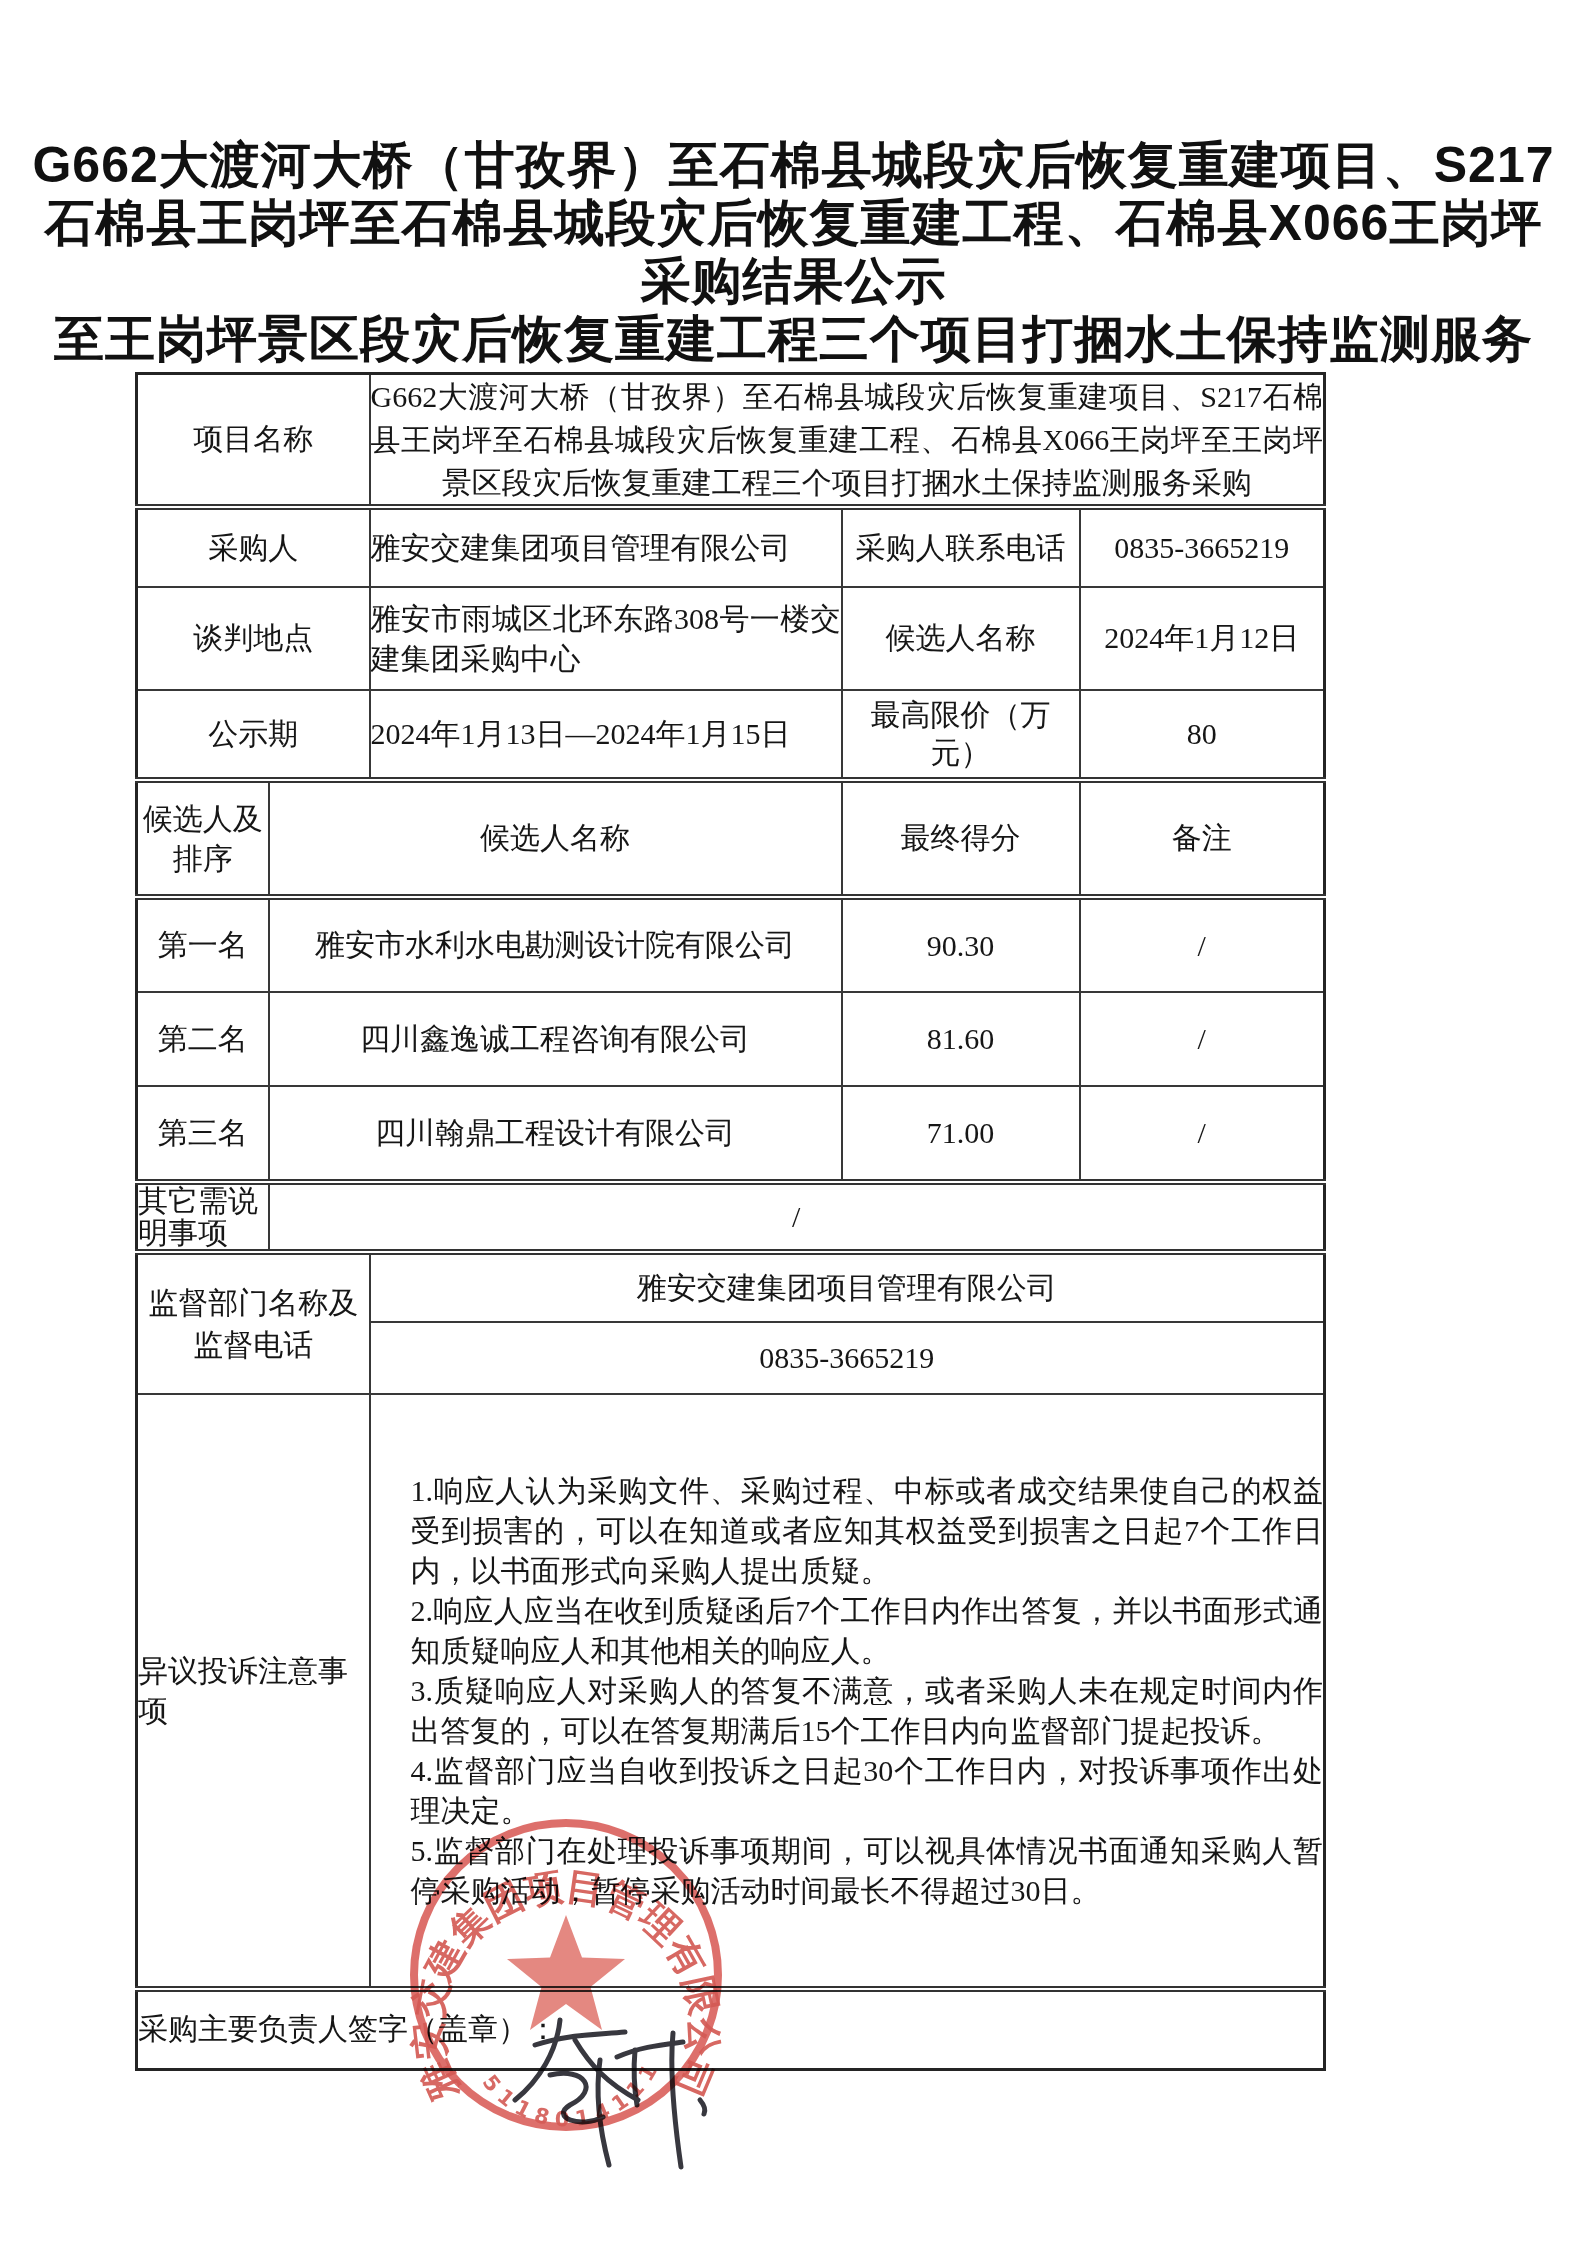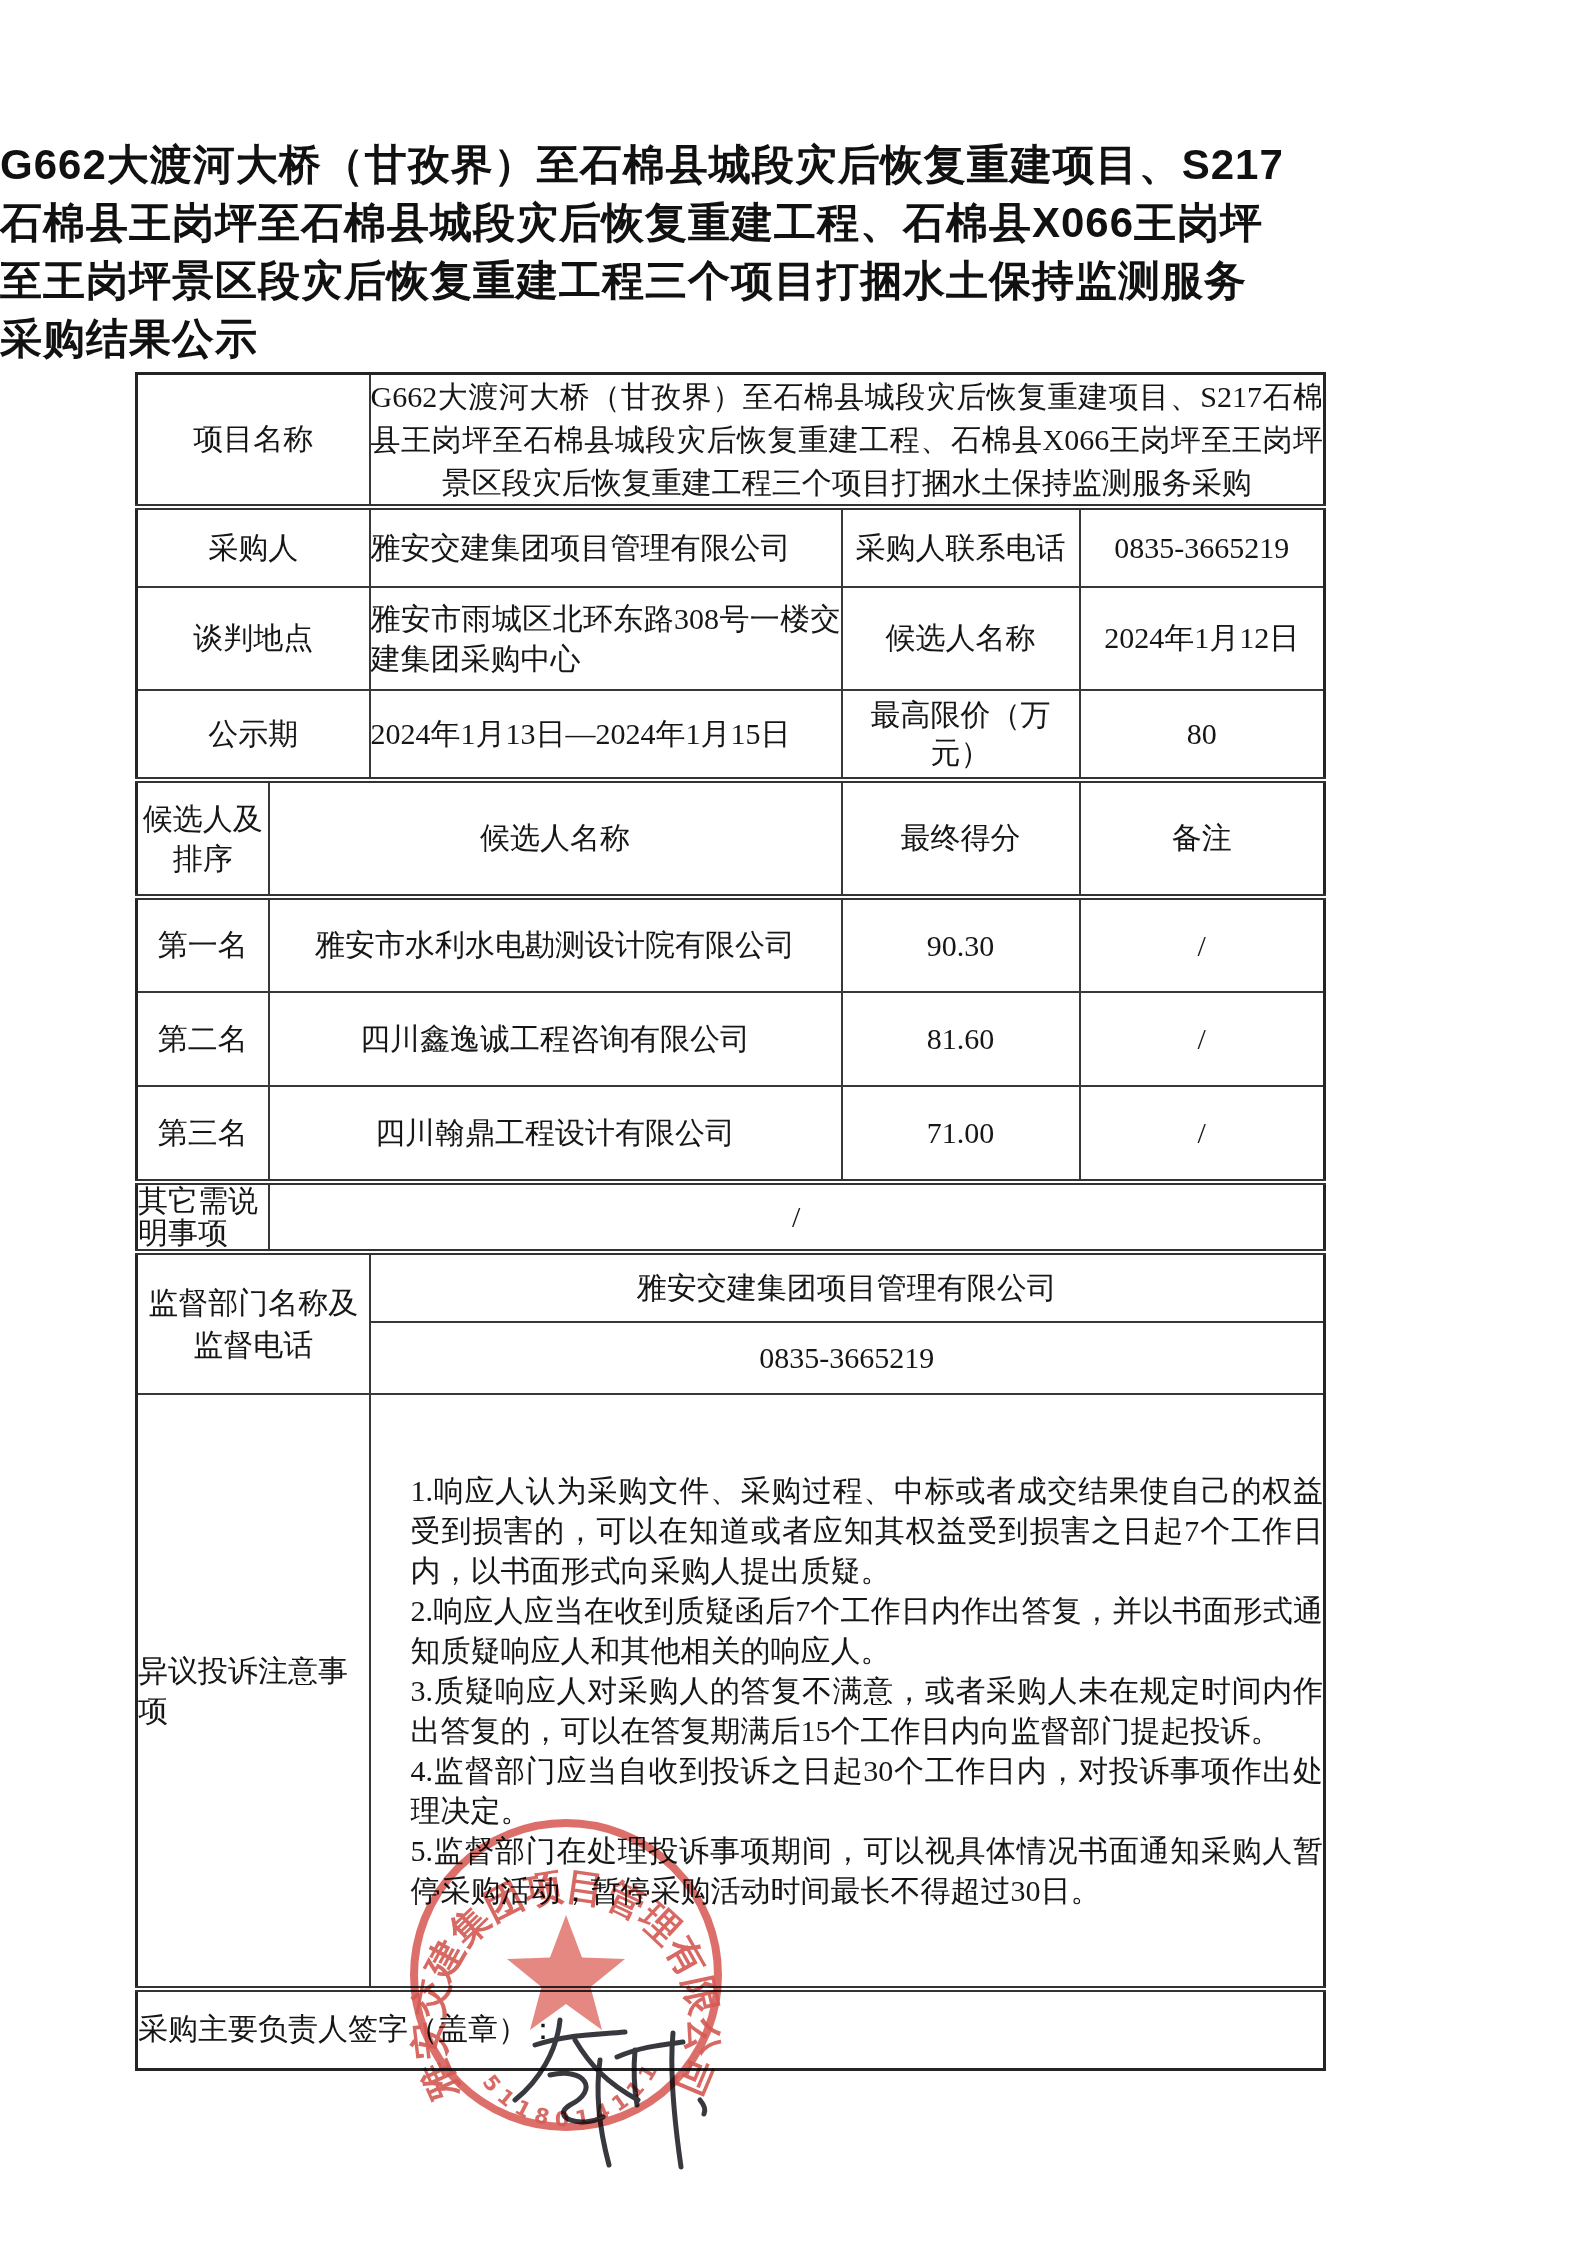--- a/index.html
+++ b/index.html
@@ -7,24 +7,24 @@
     position:relative;
     width:1587px;height:2243px;
     background:#ffffff;
     overflow:hidden;
     font-family:"Liberation Serif","DejaVu Serif",serif;
     color:#161616;
   }
   
   .doc-title{
     position:absolute;left:0;top:136px;width:1587px;
-    text-align:left;
+    text-align:center;
     font-family:"Liberation Sans","DejaVu Sans",sans-serif;
     font-weight:700;
-    font-size:42px;line-height:58px;
+    font-size:50px;line-height:58px;
     letter-spacing:1px;
     color:#111;
   }
   
   .table-wrap{position:absolute;left:135px;top:372px;width:1188px;}
   table.doc{
     width:1188px;border-collapse:collapse;table-layout:fixed;
     font-size:30px;color:#161616;
   }
   table.doc td{
@@ -70,22 +70,22 @@
   }
 </style>
 </head>
 <body>
 
 <div class="page">
 
   <div class="doc-title">
     <div>G662大渡河大桥（甘孜界）至石棉县城段灾后恢复重建项目、S217</div>
     <div>石棉县王岗坪至石棉县城段灾后恢复重建工程、石棉县X066王岗坪</div>
+    <div>采购结果公示</div>
     <div>至王岗坪景区段灾后恢复重建工程三个项目打捆水土保持监测服务</div>
-    <div>采购结果公示</div>
   </div>
 
   <div class="table-wrap">
     <table class="doc">
       <colgroup>
         <col style="width:132px">
           <col style="width:101px">
           <col style="width:472px">
         <col style="width:238px">
           <col style="width:245px">

